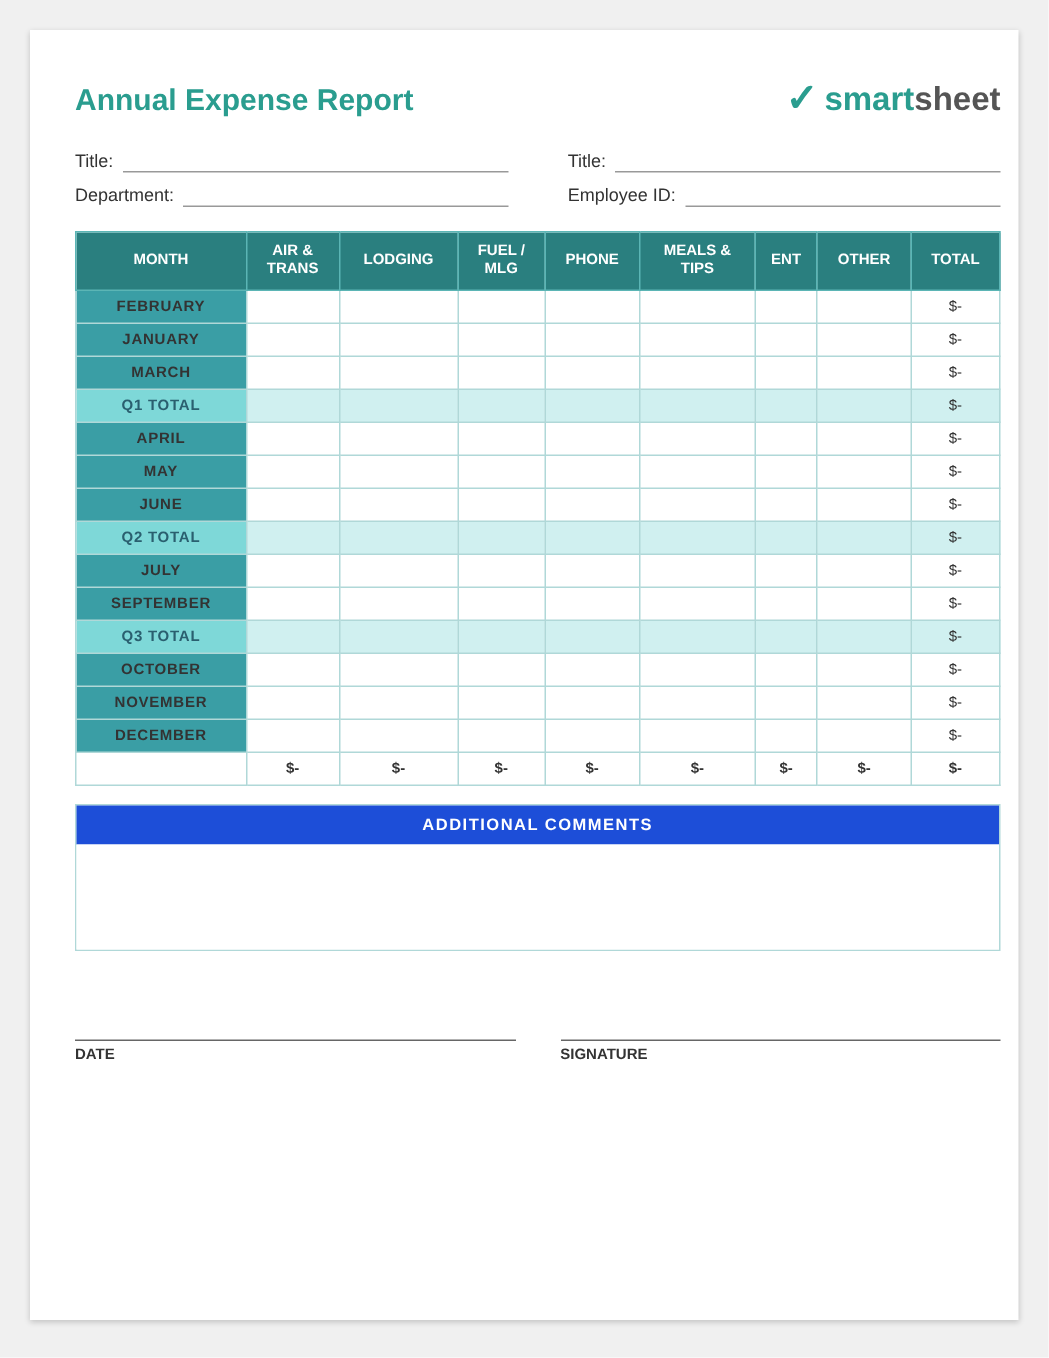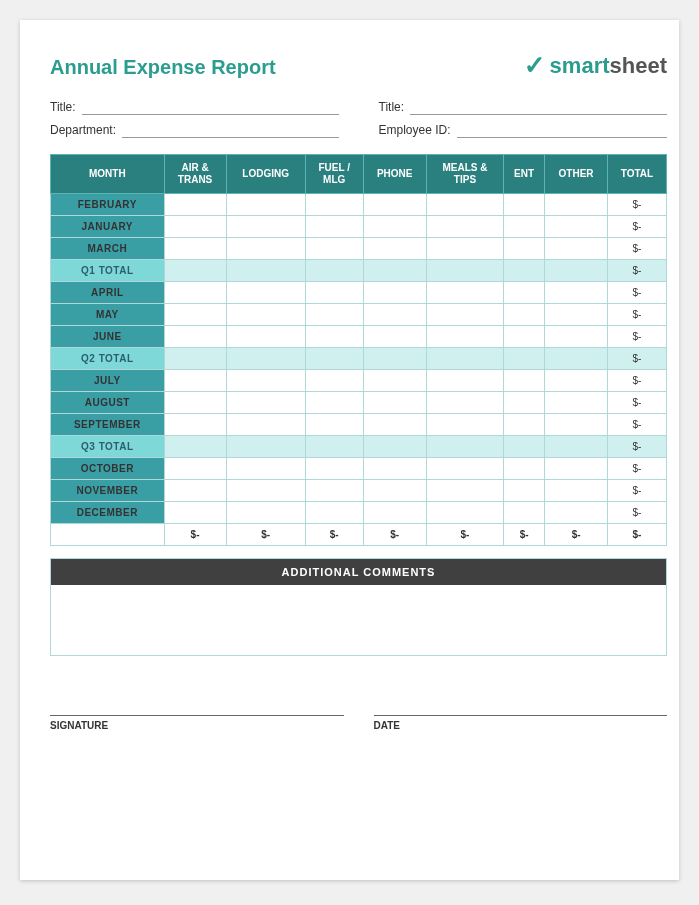--- a/index.html
+++ b/index.html
@@ -129,21 +129,21 @@
       color: #333;
       border: 1px solid #b0d8d8;
     }
 
     
     .comments-section {
       margin-top: 12px;
       border: 1px solid #b0d8d8;
     }
     .comments-header {
-      background-color: #404040;
+      background-color: #1d4ed8;
       color: #fff;
       text-align: center;
       padding: 7px;
       font-size: 11px;
       font-weight: bold;
       text-transform: uppercase;
       letter-spacing: 1px;
     }
     .comments-body {
       height: 70px;
@@ -321,31 +321,20 @@
           <td></td>
           <td></td>
           <td></td>
           <td></td>
           <td></td>
           <td></td>
           <td></td>
           <td class="total-value">$-</td>
         </tr>
         <tr>
-          <td class="month-cell">AUGUST</td>
-          <td></td>
-          <td></td>
-          <td></td>
-          <td></td>
-          <td></td>
-          <td></td>
-          <td></td>
-          <td class="total-value">$-</td>
-        </tr>
-        <tr>
           <td class="month-cell">SEPTEMBER</td>
           <td></td>
           <td></td>
           <td></td>
           <td></td>
           <td></td>
           <td></td>
           <td></td>
           <td class="total-value">$-</td>
         </tr>
@@ -410,21 +399,21 @@
   <div class="comments-section">
     <div class="comments-header">ADDITIONAL COMMENTS</div>
     <div class="comments-body">
       <textarea style="width: 100%; height: 100%; border: none; resize: none; font-size: 11px; outline: none;"></textarea>
     </div>
   </div>
 
   <div class="signature-area">
     <div class="sig-field">
       <div class="sig-line"></div>
-      <div class="sig-label">SIGNATURE</div>
+      <div class="sig-label">DATE</div>
     </div>
     <div class="sig-field">
       <div class="sig-line"></div>
-      <div class="sig-label">DATE</div>
+      <div class="sig-label">SIGNATURE</div>
     </div>
   </div>
 
 </div>
 
 </body></html>

